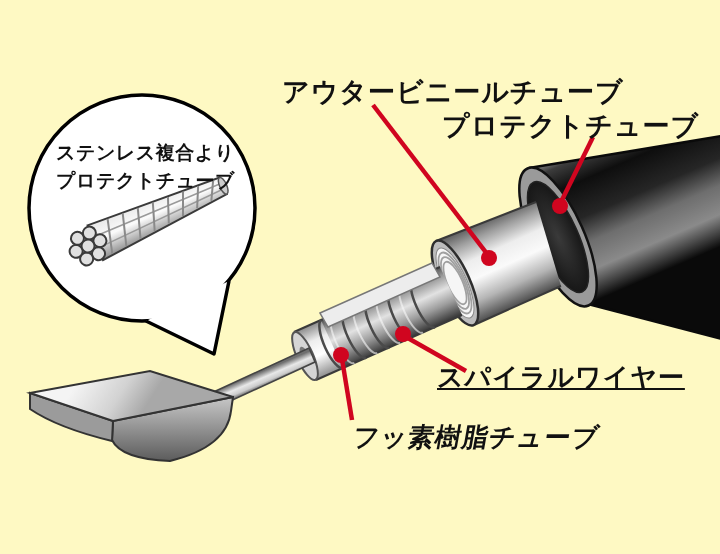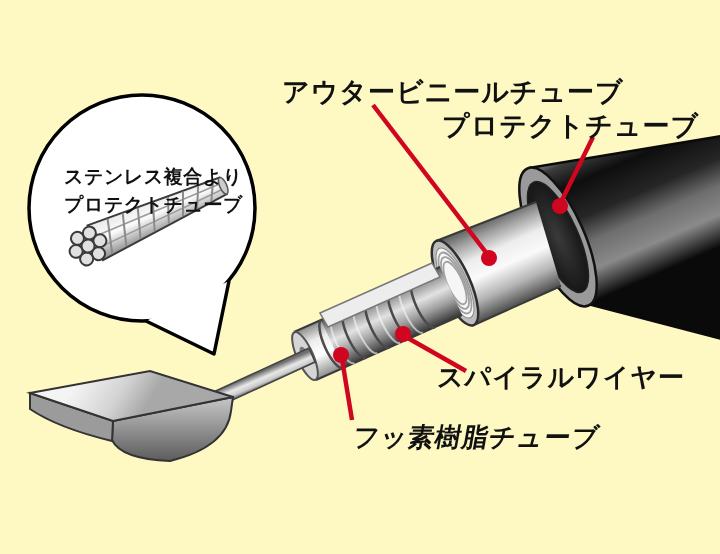--- a/index.html
+++ b/index.html
@@ -190,22 +190,22 @@
           <circle cx="0" cy="0" r="6.5"></circle>
         </g>
       </g>
     </g>
   </svg>
 
   <div class="label label-lg" style="left:282px;top:74px;">アウタービニールチューブ</div>
 
   <div class="label label-lg" style="left:442px;top:108px;">プロテクトチューブ</div>
 
-  <div class="label label-md" style="left:437px;top:360px;">スパイラルワイヤー</div>
+  <div class="label label-md" style="left:437px;top:360px;text-decoration:underline;">スパイラルワイヤー</div>
 
   <div class="label label-md label-fluoro" style="left:353px;top:420px;">フッ素樹脂チューブ</div>
 
-  <div class="inset-text" style="left:64px;top:138px;margin-top:24px;">
+  <div class="inset-text" style="left:56px;top:138px;">
     <div>ステンレス複合より</div>
     <div>プロテクトチューブ</div>
   </div>
 
 </div>
 
 </body></html>

